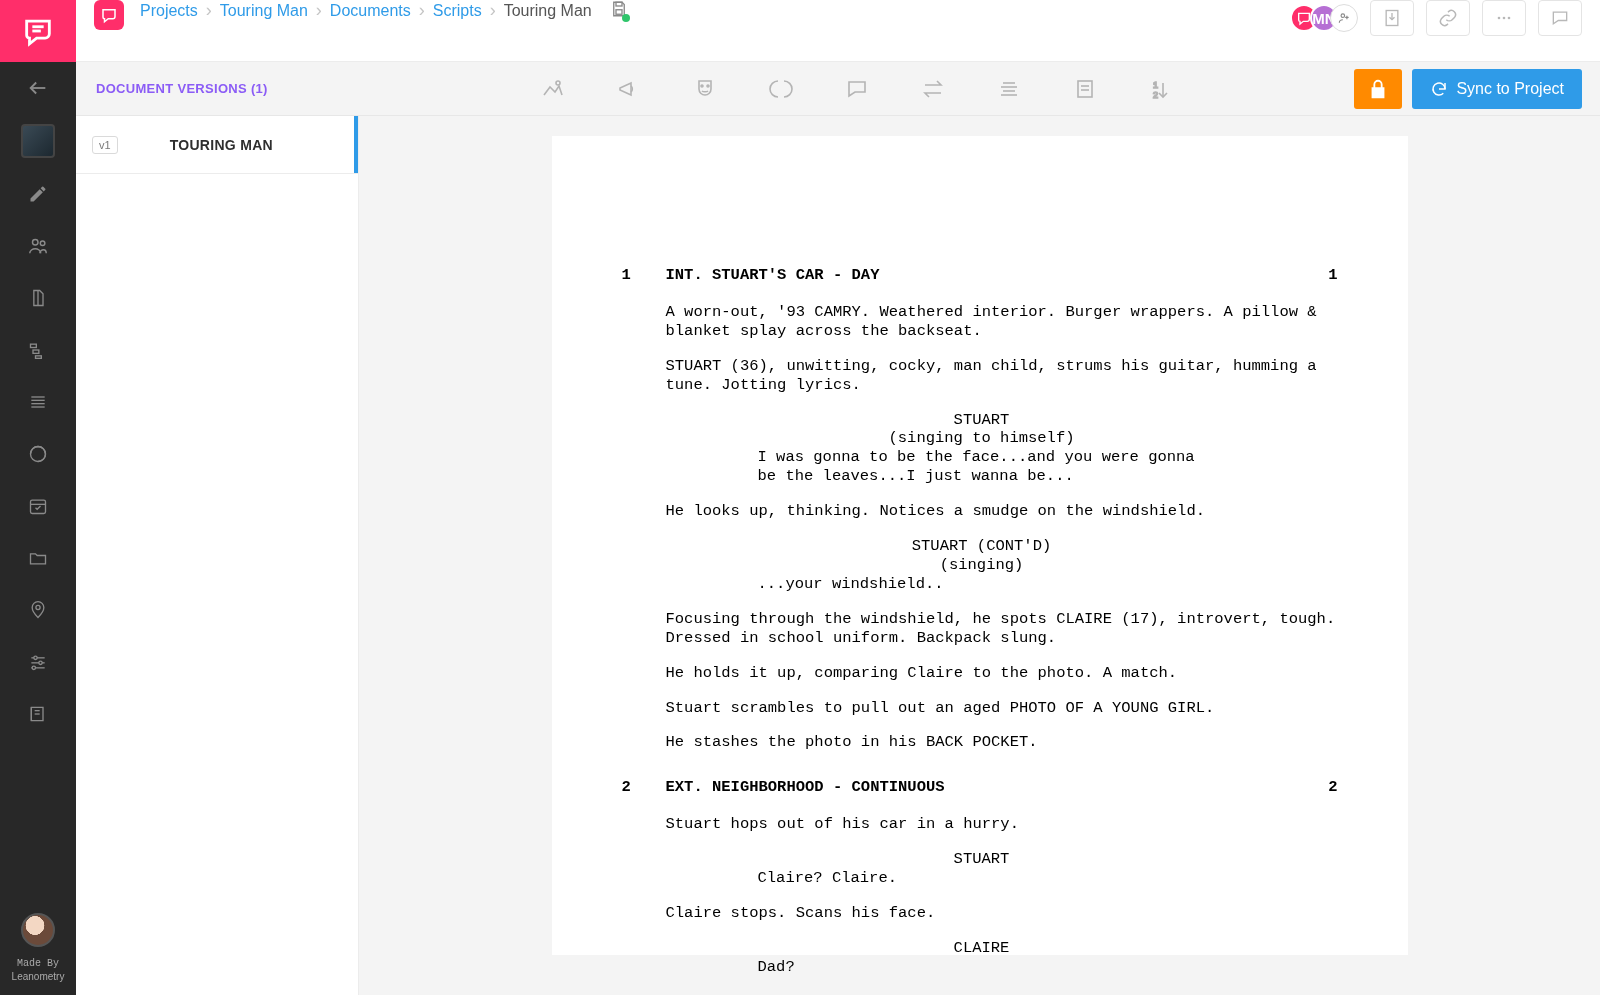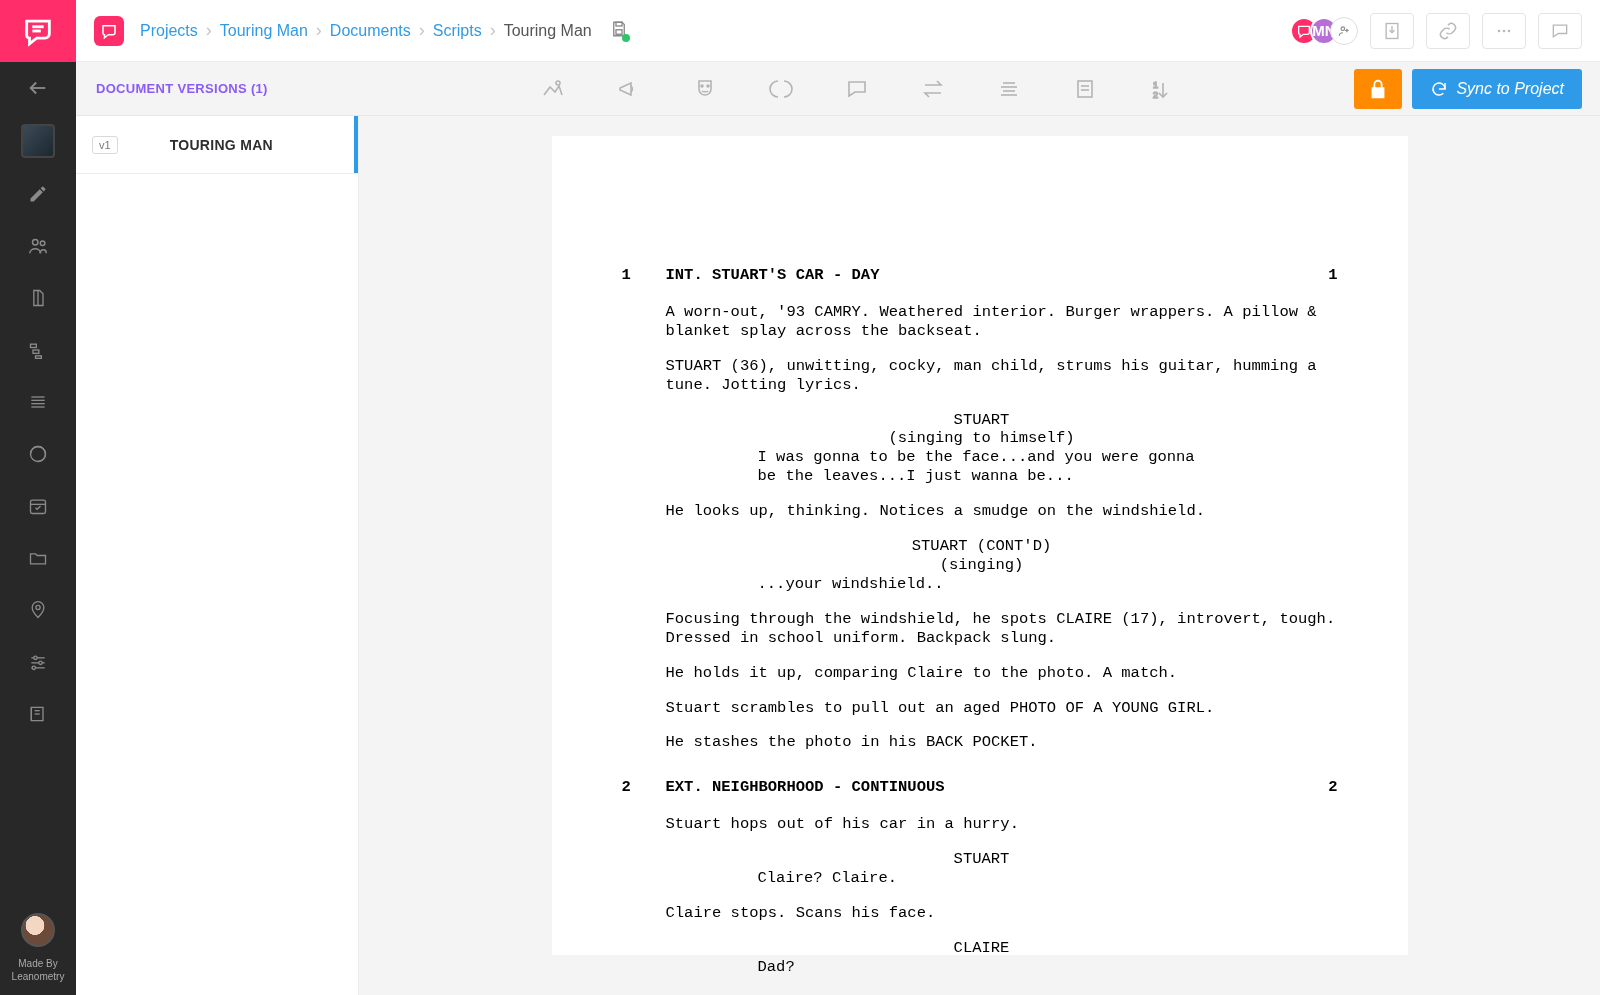--- a/index.html
+++ b/index.html
@@ -10,28 +10,28 @@
 .rail { width: 76px; background: #282828; display: flex; flex-direction: column; align-items: center; position: relative; }
 .rail-logo { width: 76px; height: 62px; background: #ff2e6a; display: flex; align-items: center; justify-content: center; }
 .rail-logo svg { width: 34px; height: 34px; }
 .rail-item { width: 76px; height: 52px; display: flex; align-items: center; justify-content: center; cursor: pointer; }
 .rail-item svg, .rail-item .ico { color: #8a8a8a; }
 .rail-item.image-thumb { height: 54px; }
 .rail-item.image-thumb .thumb { width: 34px; height: 34px; border-radius: 4px; background: linear-gradient(135deg,#3a4a55,#1c2830); border: 2px solid #444; }
 .rail-spacer { flex: 1; }
 .rail-avatar { width: 34px; height: 34px; border-radius: 50%; background: radial-gradient(circle at 40% 35%, #f3d7c3 0 35%, #6b4a3a 36% 100%); margin-bottom: 10px; border: 2px solid #555; }
 .rail-credit { text-align: center; color: #aaa; font-size: 10px; line-height: 1.3; padding-bottom: 12px; }
-.rail-credit .by { display:block; }
+.rail-credit .by { display:block;font-family:Liberation Mono, monospace; }
 .rail-credit .who { display:block; }
 
 
 .main { flex: 1; display: flex; flex-direction: column; background: #fff; }
 
 
-.topbar { height: 62px; display: flex; align-items: center; padding: 0 18px 0 18px; border-bottom: 1px solid #ececec; background: #fff; }
+.topbar { height: 62px; display: flex; align-items: flex-start; padding: 0 18px 0 18px; border-bottom: 1px solid #ececec; background: #fff; }
 .topbar .proj-icon { width: 30px; height: 30px; border-radius: 6px; background: #ff2e6a; display:flex; align-items:center; justify-content:center; margin-right: 16px; }
 .topbar .proj-icon svg { width:18px; height:18px; }
 .breadcrumbs { display: flex; align-items: center; font-size: 16px; }
 .breadcrumbs a { color: #2f9be8; text-decoration: none; cursor: pointer; }
 .breadcrumbs .sep { color: #c5c5c5; margin: 0 8px; font-size: 18px; }
 .breadcrumbs .current { color: #555; }
 .save-ico { margin-left: 18px; position: relative; }
 .save-ico svg { width: 18px; height: 18px; color: #8a8a8a; }
 .save-ico::after { content: ""; position: absolute; bottom: 0; right: -2px; width: 8px; height: 8px; border-radius: 50%; background: #2fc56b; }
 .topbar-spacer { flex: 1; }
@@ -47,21 +47,21 @@
 
 
 .toolbar-row { height: 54px; background: #f4f4f4; border-bottom: 1px solid #e7e7e7; display: flex; align-items: center; }
 .toolbar-left { width: 283px; padding-left: 20px; font-size: 13px; letter-spacing: .3px; color: #8b5cf6; font-weight: 600; }
 .toolbar-center { flex: 1; display: flex; align-items: center; justify-content: center; gap: 46px; }
 .tool { width: 30px; height: 30px; display:flex; align-items:center; justify-content:center; cursor:pointer; }
 .tool svg { width: 24px; height: 24px; color: #b4b4b4; stroke: #b4b4b4; }
 .toolbar-right { display: flex; align-items: center; gap: 10px; padding-right: 18px; }
 .btn-lock { width: 48px; height: 40px; background: #ff8a00; border-radius: 3px; display:flex; align-items:center; justify-content:center; cursor:pointer; }
 .btn-lock svg { width:22px; height:22px; color:#fff; }
-.btn-sync { height: 40px; padding: 0 18px; background: #2f9be8; color: #fff; border-radius: 3px; display:flex; align-items:center; gap:8px; font-size:16px; font-weight:500; cursor:pointer;font-style:italic; }
+.btn-sync { height: 40px; padding: 0 18px; background: #2f9be8; color: #fff; border-radius: 3px; display:flex; align-items:center; gap:8px; font-size:16px; font-weight:500; cursor:pointer; }
 .btn-sync svg { width:18px; height:18px; }
 
 
 .body { flex: 1; display: flex; overflow: hidden; }
 .versions-panel { width: 283px; border-right: 1px solid #ececec; background: #fff; }
 .version-item { border-bottom: 1px solid #ececec; height: 58px; display:flex; align-items:center; padding: 0 16px; cursor:pointer; position:relative;gap:40px; }
 .version-item.active::after { content:""; position:absolute; right:0; top:0; bottom:0; width:4px; background:#2f9be8; }
 .version-badge { font-size: 11px; color: #7a7a7a; border: 1px solid #dadada; border-radius: 3px; padding: 2px 6px; margin-right: 12px; }
 .version-name { font-size: 14px; font-weight: 600; color: #2e2e2e; letter-spacing: .3px; }
 

